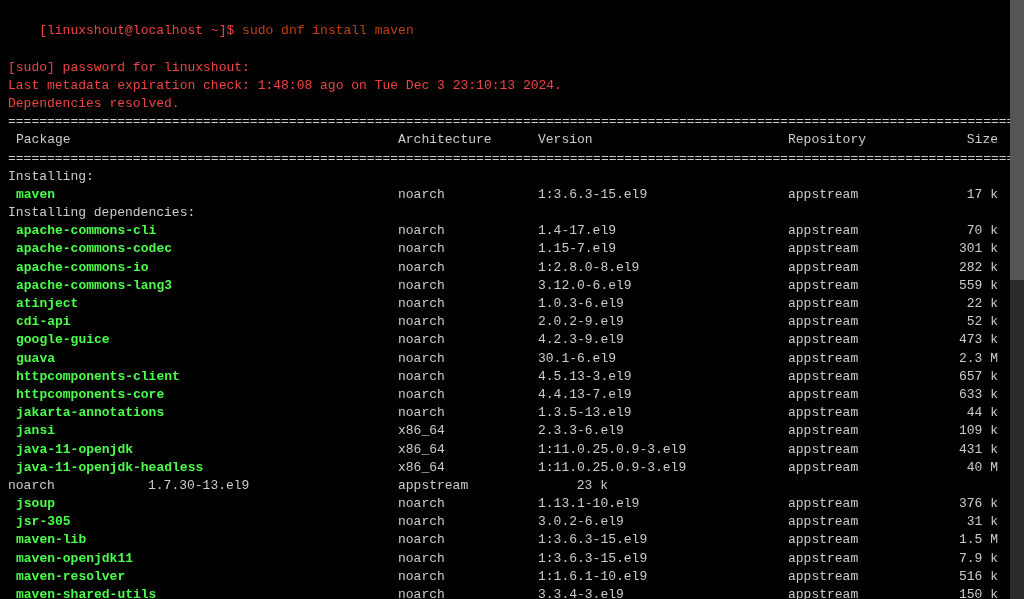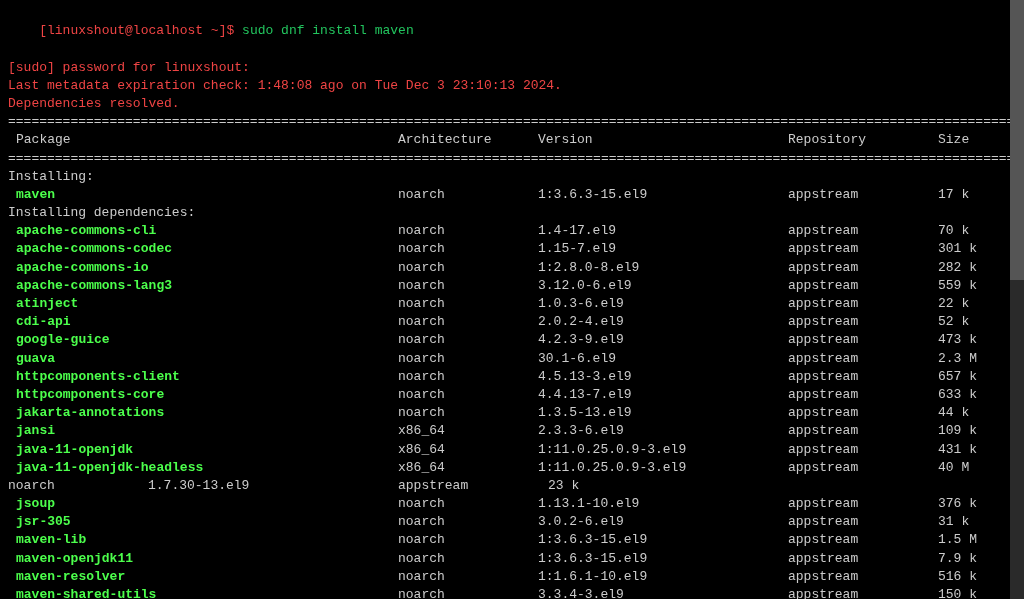--- a/index.html
+++ b/index.html
@@ -15,36 +15,36 @@
       padding: 4px 8px;
     }
     .terminal {
       width: 100%;
       height: 100%;
     }
     .prompt-line {
       white-space: pre;
     }
     .prompt { color: #ef4444; }
-    .cmd { color: #22c55e; }
+    .cmd { color: #c2410c; }
     .info { color: #ef4444; }
     .divider {
       color: #ccc;
       white-space: pre;
       overflow: hidden;
     }
     .header-row {
       display: flex;
       white-space: pre;
     }
     .col-package { width: 390px; }
     .col-arch { width: 140px; }
     .col-version { width: 250px; }
     .col-repo { width: 150px; }
-    .col-size { width: 60px; }
+    .col-size { width: 60px; text-align: right; }
     .section-label { color: #ccc; }
     .pkg-row { display: flex; }
     .pkg-name { color: #4CFF4C; font-weight: bold; padding-left: 8px; }
     .indent-1 { padding-left: 8px; }
     .scrollbar {
       position: absolute;
       right: 0;
       top: 0;
       width: 14px;
       height: 599px;
@@ -119,21 +119,21 @@
       <div class="pkg-row">
         <span class="col-package pkg-name">atinject</span>
         <span class="col-arch">noarch</span>
         <span class="col-version">1.0.3-6.el9</span>
         <span class="col-repo">appstream</span>
         <span class="col-size">22 k</span>
       </div>
       <div class="pkg-row">
         <span class="col-package pkg-name">cdi-api</span>
         <span class="col-arch">noarch</span>
-        <span class="col-version">2.0.2-4.el9</span>
+        <span class="col-version">2.0.2-9.el9</span>
         <span class="col-repo">appstream</span>
         <span class="col-size">52 k</span>
       </div>
       <div class="pkg-row">
         <span class="col-package pkg-name">google-guice</span>
         <span class="col-arch">noarch</span>
         <span class="col-version">4.2.3-9.el9</span>
         <span class="col-repo">appstream</span>
         <span class="col-size">473 k</span>
       </div>

